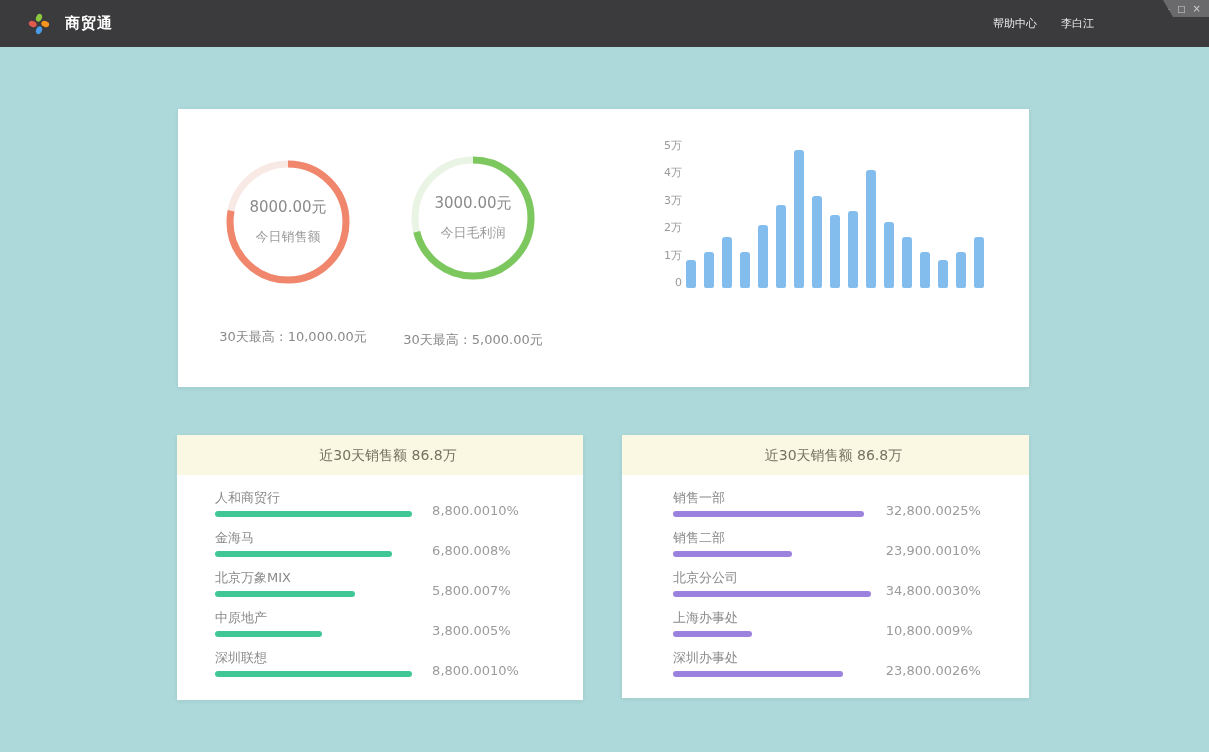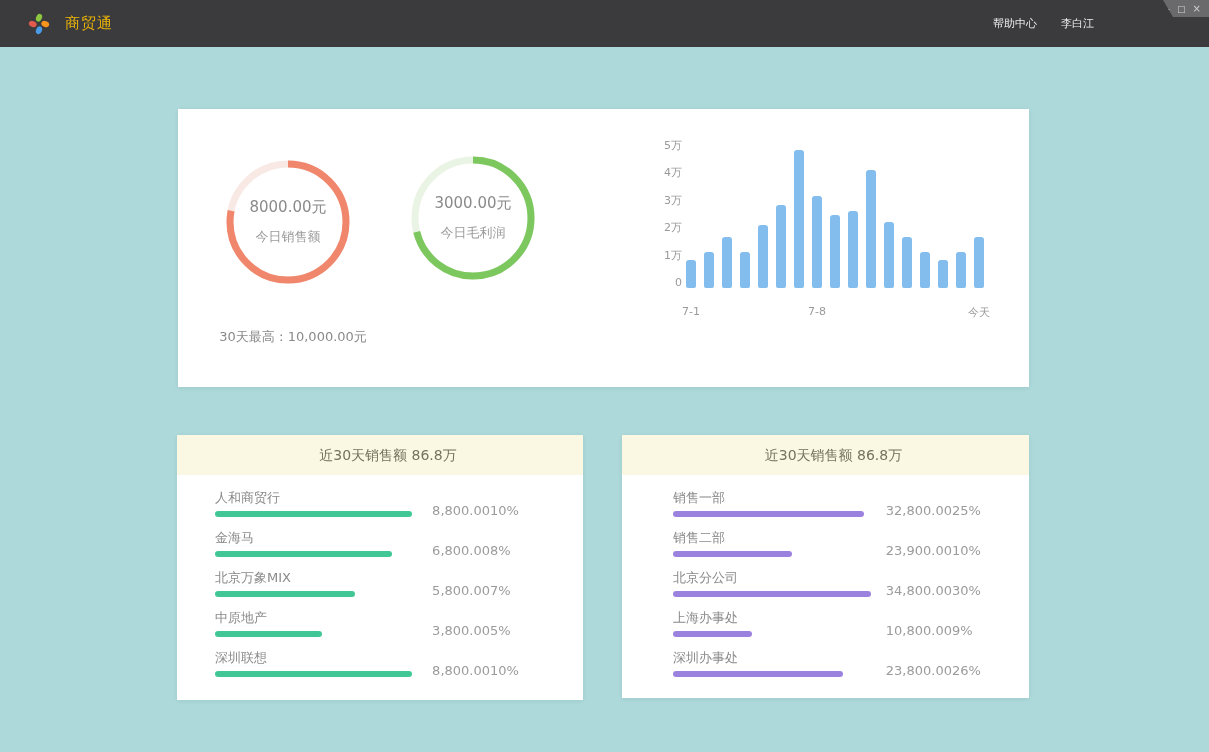--- a/index.html
+++ b/index.html
@@ -9,21 +9,21 @@
     background:#AED9DB;
     font-family:"DejaVu Sans","Liberation Sans",sans-serif;
     color:#8a8a8a;
   }
   
   .titlebar {
     position:absolute; left:0; top:0; width:1209px; height:47px;
     background:#3B3B3D; display:flex; align-items:center; padding-left:28px;
   }
   .logo { width:22px; height:22px; margin-right:15px; }
-  .app-title { color:#eab308; font-size:15px; letter-spacing:1px; }
+  .app-title { color:#ffffff; font-size:15px; letter-spacing:1px;font-weight:bold; }
   .titlebar-right {
     position:absolute; right:115px; top:0; height:47px;
     display:flex; align-items:center; gap:24px;
   }
   .titlebar-link { color:#EDEDED; font-size:11px; cursor:pointer; text-decoration:none; }
   .win-controls {
     position:absolute; right:0; top:0; width:62px; height:17px;
     background:#6A6A6C;
     clip-path:polygon(16px 0, 100% 0, 100% 100%, 26px 100%);
     display:flex; align-items:center; justify-content:flex-end;
@@ -130,20 +130,21 @@
   <div class="donut-block donut-2">
     <svg viewBox="0 0 130 130" width="130" height="130">
       <circle cx="65" cy="65" r="58" fill="none" stroke-width="7" stroke="#EAF4E4"></circle>
       <circle cx="65" cy="65" r="58" fill="none" stroke-width="7" stroke-linecap="butt" transform="rotate(-90 65 65)" stroke="#7CC75E" stroke-dasharray="258.74157094965534 364.424747816416"></circle>
     </svg>
     <div class="donut-center">
       <div class="donut-value">3000.00元</div>
       <div class="donut-label">今日毛利润</div>
     </div>
   </div>
+  <div class="donut-caption caption-2">30天最高：5,000.00元</div>
 
   <div class="daily-chart">
     <div>
         <div class="ytick" style="top: 166px;">0</div>
         <div class="ytick" style="top: 138.5px;">1万</div>
         <div class="ytick" style="top: 111px;">2万</div>
         <div class="ytick" style="top: 83.5px;">3万</div>
         <div class="ytick" style="top: 56px;">4万</div>
         <div class="ytick" style="top: 28.5px;">5万</div>
       </div>
@@ -159,25 +160,20 @@
         <div class="vbar" style="height: 73px; background: rgb(130, 189, 238);"></div>
         <div class="vbar" style="height: 77px; background: rgb(130, 189, 238);"></div>
         <div class="vbar" style="height: 118px; background: rgb(130, 189, 238);"></div>
         <div class="vbar" style="height: 66px; background: rgb(130, 189, 238);"></div>
         <div class="vbar" style="height: 51px; background: rgb(130, 189, 238);"></div>
         <div class="vbar" style="height: 36px; background: rgb(130, 189, 238);"></div>
         <div class="vbar" style="height: 28px; background: rgb(130, 189, 238);"></div>
         <div class="vbar" style="height: 36px; background: rgb(130, 189, 238);"></div>
         <div class="vbar" style="height: 51px; background: rgb(130, 189, 238);"></div>
       </div>
-    <div class="daily-xlabels">
-        <div class="xtick" style="left: 5px;">7-1</div>
-        <div class="xtick" style="left: 131px;">7-8</div>
-        <div class="xtick" style="left: 293px;">今天</div>
-      </div>
   </div>
 </div>
 
 <div class="card card-left">
   <div class="list-header">近30天销售额 86.8万</div>
   <div class="list-body-left">
       <div class="list-row">
         <div class="row-label">人和商贸行</div>
         <div class="row-bar" style="width: 197px; background: rgb(64, 199, 149);"></div>
         <div class="row-values">

